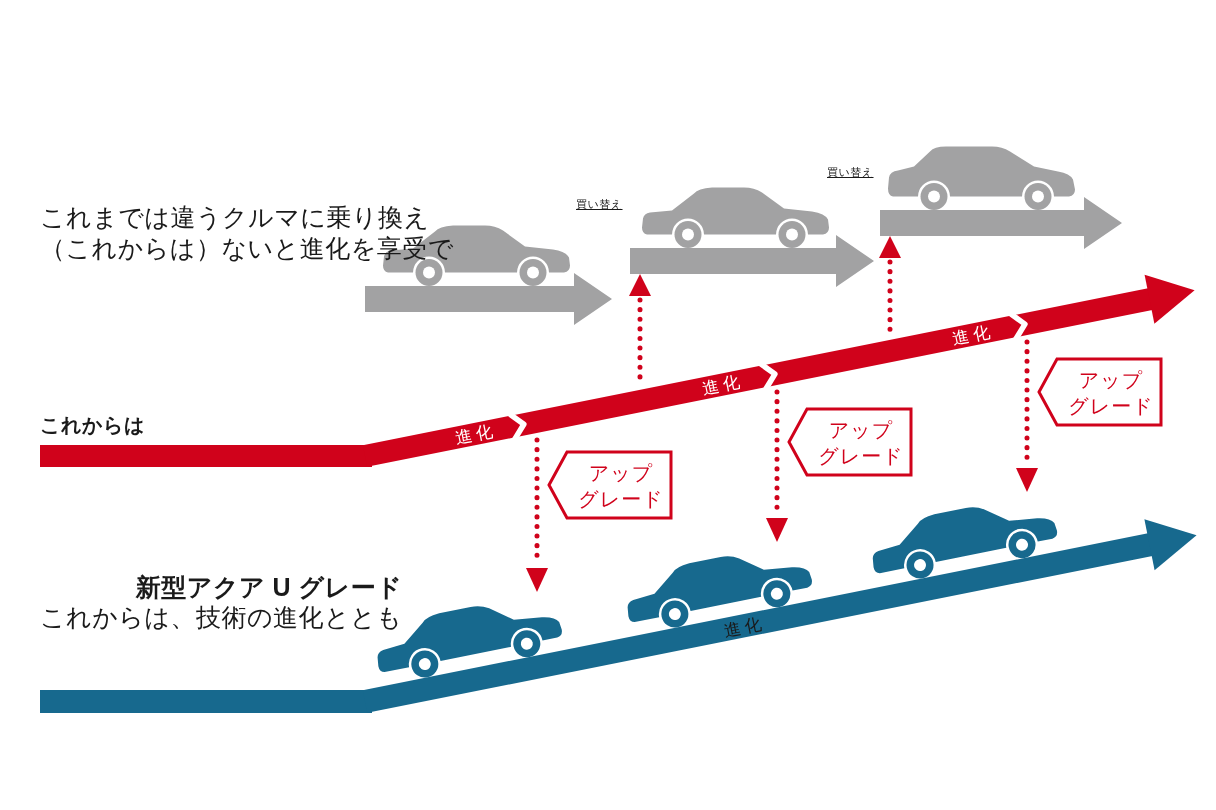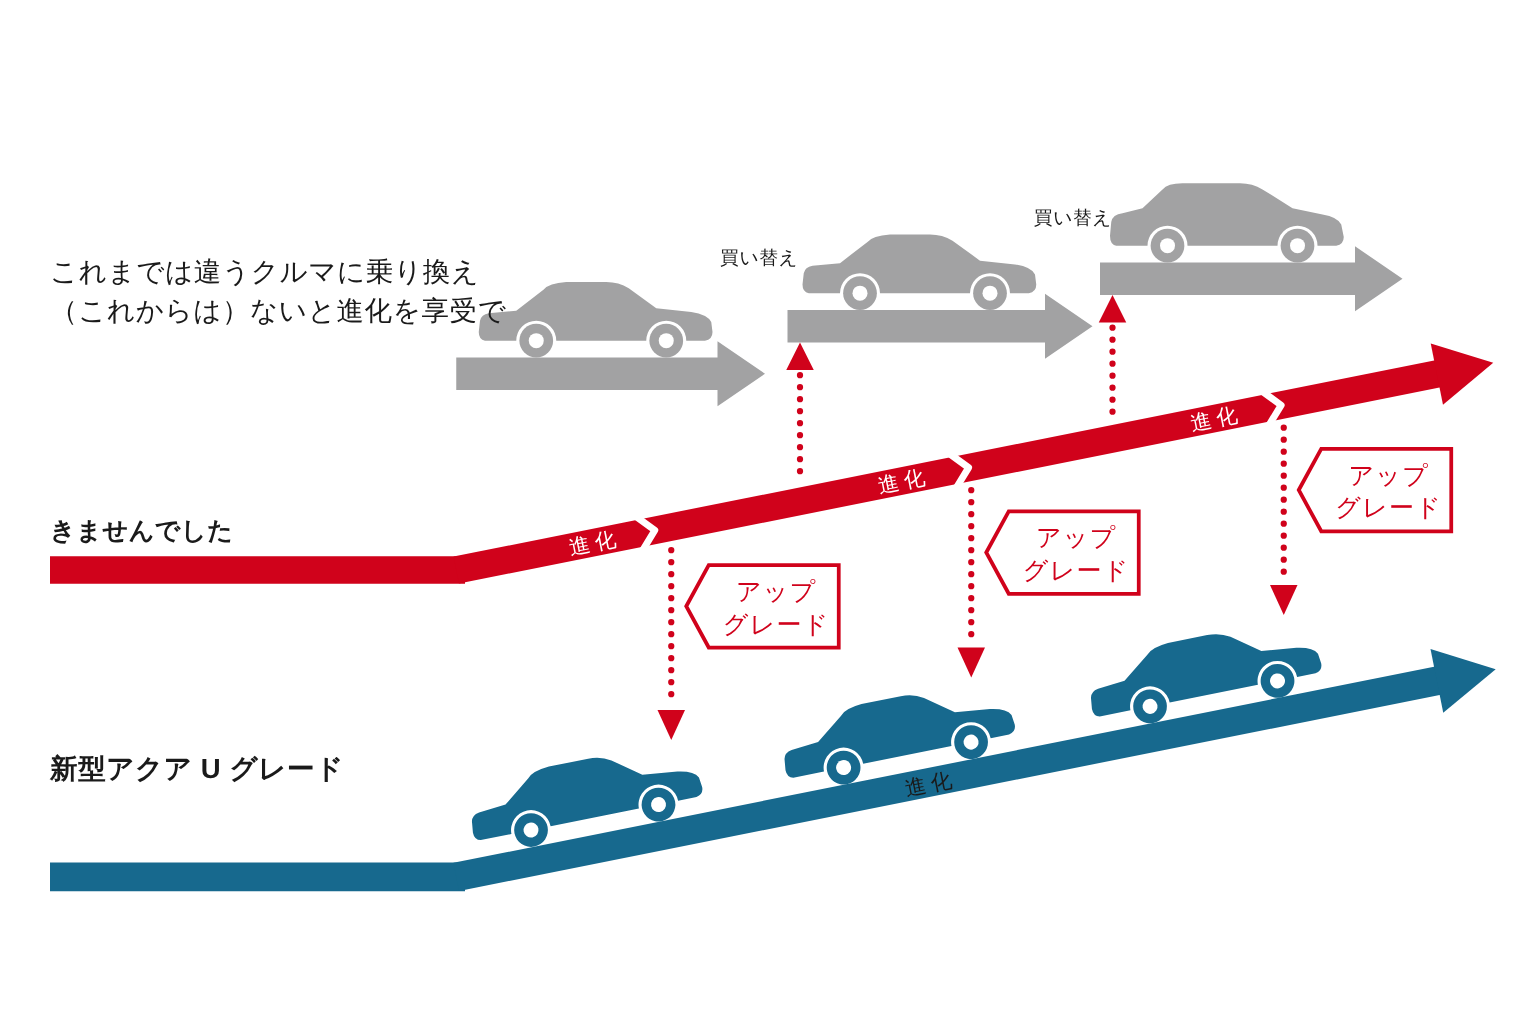--- a/index.html
+++ b/index.html
@@ -5,23 +5,23 @@
   :root{
     --red:#d0021b; --teal:#17698e; --gray:#a2a2a3; --text:#1a1a1a; --white:#ffffff;
   }
   html,body{margin:0;padding:0;}
   body{
     width:1216px;height:810px;overflow:hidden;background:#fff;
     font-family:"Liberation Sans","DejaVu Sans",sans-serif;color:var(--text);
   }
   .stage{position:relative;width:1216px;height:810px;background:#fff;}
   .stage > svg{position:absolute;left:0;top:0;}
-  .note{position:absolute;font-size:22px;line-height:31px;letter-spacing:.5px;white-space:nowrap;}
+  .note{position:absolute;font-size:25px;line-height:31px;letter-spacing:.5px;white-space:nowrap;}
   .bold{font-weight:bold;}
-  .small-label{position:absolute;font-size:15px;letter-spacing:.5px;white-space:nowrap;}
+  .small-label{position:absolute;font-size:11px;letter-spacing:.5px;white-space:nowrap;text-decoration:underline;}
   
   .f-gray{fill:var(--gray);} .f-red{fill:var(--red);} .f-teal{fill:var(--teal);} .f-white{fill:#fff;}
   .dots{stroke:var(--red);stroke-width:5;stroke-linecap:round;stroke-dasharray:0.1 9.5;fill:none;}
   .ah{fill:var(--red);}
   .chev{fill:none;stroke:#fff;stroke-width:5.5;stroke-linecap:round;stroke-linejoin:round;}
   .badge{fill:#fff;stroke:var(--red);stroke-width:3;stroke-linejoin:miter;}
   .t-band{fill:#fff;font-size:17px;letter-spacing:4px;}
   .t-dark{fill:var(--text);font-size:17px;letter-spacing:4px;}
   .t-badge{fill:var(--red);font-size:20px;letter-spacing:1px;}
   .mid{text-anchor:middle;}
@@ -124,19 +124,20 @@
   </svg>
 
   <div class="note" style="left:40px;top:202px;">
     <div>これまでは違うクルマに乗り換え</div>
     <div>（これからは）ないと進化を享受で</div>
   </div>
 
   <span class="small-label" style="left:576px;top:197px;">買い替え</span>
   <span class="small-label" style="left:827px;top:165px;">買い替え</span>
 
-  <div class="note bold" style="left:40px;top:410px;font-size:20px;">きませんでした</div>
+  <div class="note bold" style="left:40px;top:410px;font-size:20px;">これからは</div>
 
-  <div class="note" style="left:40px;top:600px;line-height:30px;text-align:right;">
+  <div class="note" style="left:40px;top:572px;line-height:30px;text-align:right;">
     <div class="bold">新型アクア U グレード</div>
+    <div>これからは、技術の進化ととも</div>
   </div>
 
 </div>
 
 </body></html>

